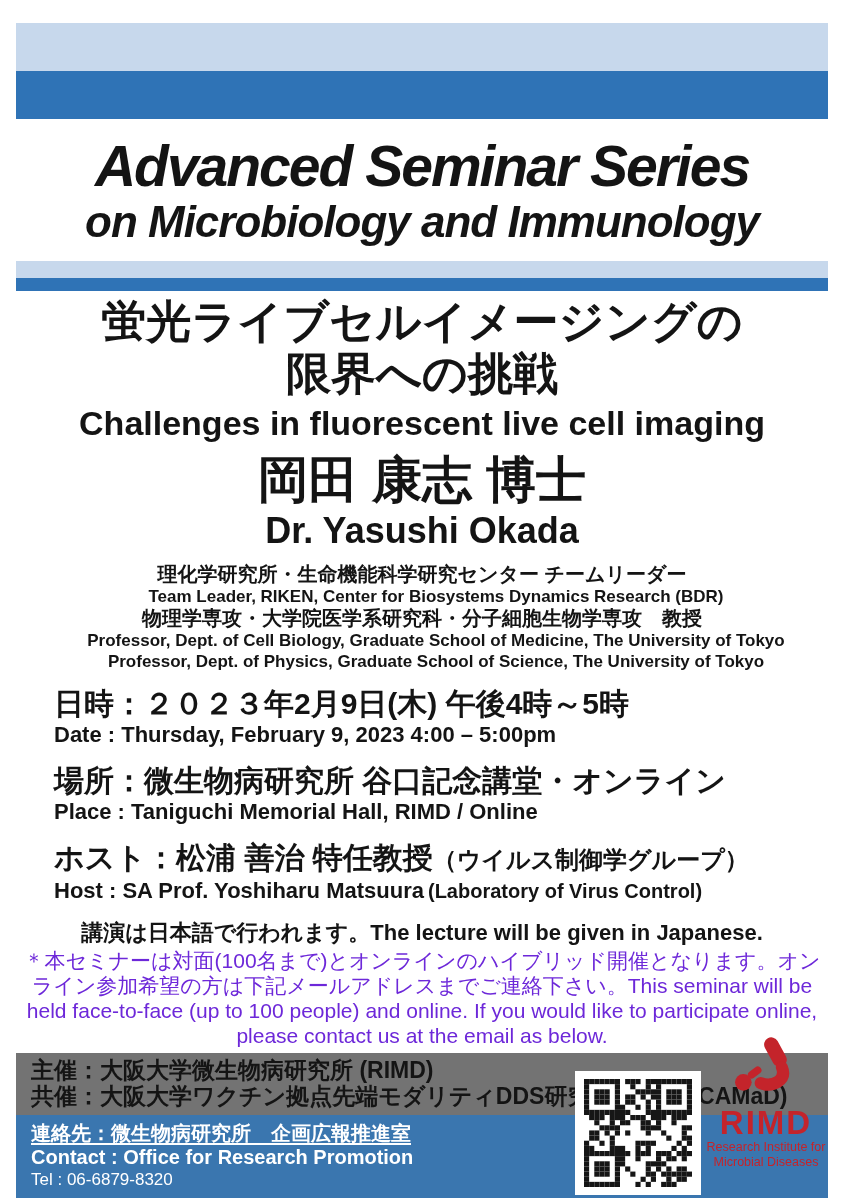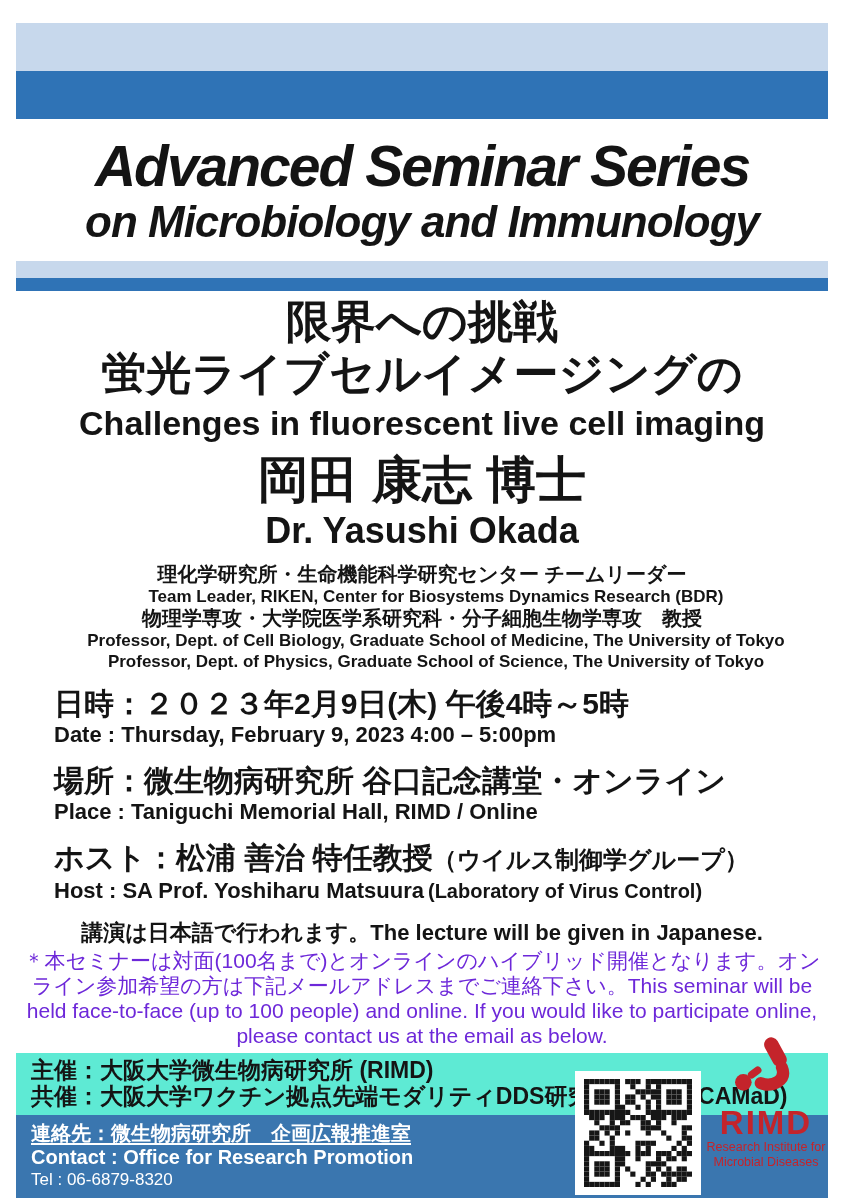--- a/index.html
+++ b/index.html
@@ -37,21 +37,21 @@
   .detail-en{font-size:22px;font-weight:bold;line-height:26px;}
   .host-jp-sub{font-size:24px;}
   .host-en-sub{font-size:20px;margin-left:4px;}
 
   
   .language-note{text-align:center;font-size:22px;font-weight:bold;line-height:28px;margin-top:2px;}
   .hybrid-note{margin:1px 17px 0;text-align:center;font-size:21px;line-height:25px;color:#6d28d9;}
 
   
   .footer{position:relative;margin:5px 16px 0;}
-  .footer-light{background:#5eead4;padding:4px 0 6px 15px;}
+  .footer-light{background:#737373;padding:4px 0 6px 15px;}
   .footer-light .org-line{font-size:23px;font-weight:bold;line-height:26px;}
   .footer-dark{background:#3a76af;color:#fff;padding:7px 15px 8px;}
   .contact-jp{font-size:20px;font-weight:bold;line-height:23px;text-decoration:underline;text-underline-offset:3px;}
   .contact-en{font-size:20px;font-weight:bold;line-height:24px;}
   .contact-line{font-size:17px;line-height:21px;}
 
   .qr-box{position:absolute;left:559px;top:18px;width:110px;height:108px;background:#fff;padding:8px;}
   .qr-box svg{width:100%;height:100%;display:block;}
 
   .rimd-logo{position:absolute;right:-2px;top:-16px;width:128px;text-align:center;color:#c4242b;}
@@ -69,22 +69,22 @@
 
   <header class="series-header">
     <div class="series-title1">Advanced Seminar Series</div>
     <div class="series-title2">on Microbiology and Immunology</div>
   </header>
 
   <div class="bar bar-light-thin"></div>
   <div class="bar bar-dark-thin"></div>
 
   <section class="talk">
+    <div class="talk-title-jp">蛍光ライブセルイメージングの</div>
     <div class="talk-title-jp">限界への挑戦</div>
-    <div class="talk-title-jp">蛍光ライブセルイメージングの</div>
     <div class="talk-title-en">Challenges in fluorescent live cell imaging</div>
     <div class="speaker-jp">岡田 康志 博士</div>
     <div class="speaker-en">Dr. Yasushi Okada</div>
   </section>
 
   <section class="affiliations">
     <div class="aff-jp">理化学研究所・生命機能科学研究センター チームリーダー</div>
     <div class="aff-en">Team Leader, RIKEN, Center for Biosystems Dynamics Research (BDR)</div>
     <div class="aff-jp">物理学専攻・大学院医学系研究科・分子細胞生物学専攻　教授</div>
     <div class="aff-en">Professor, Dept. of Cell Biology, Graduate School of Medicine, The University of Tokyo</div>

